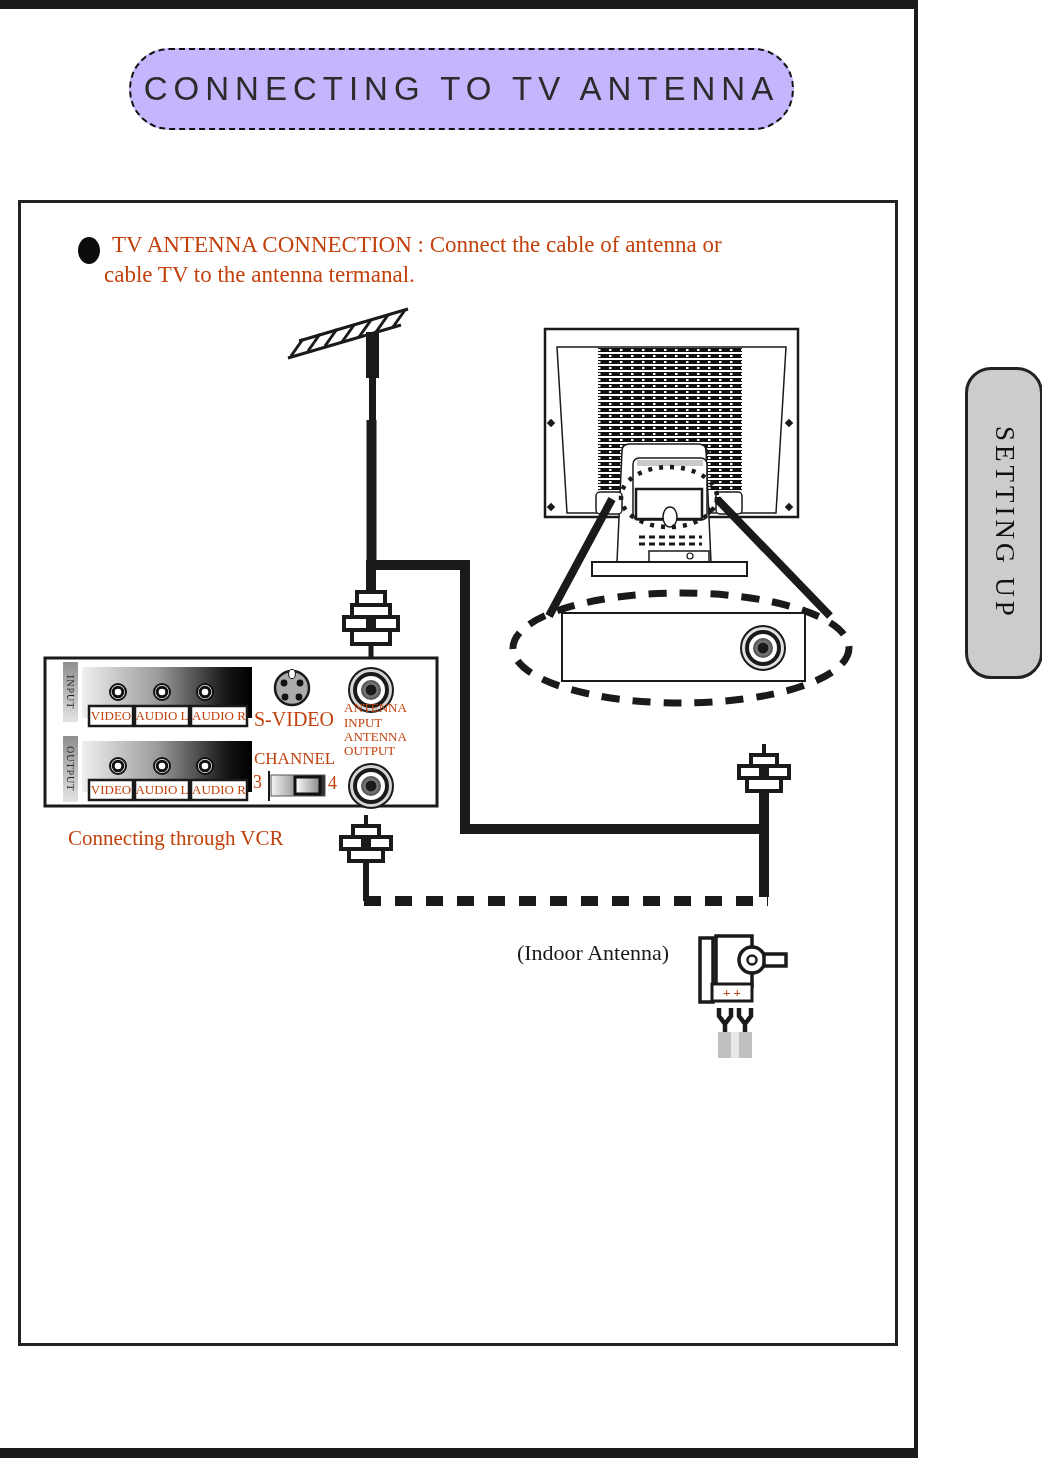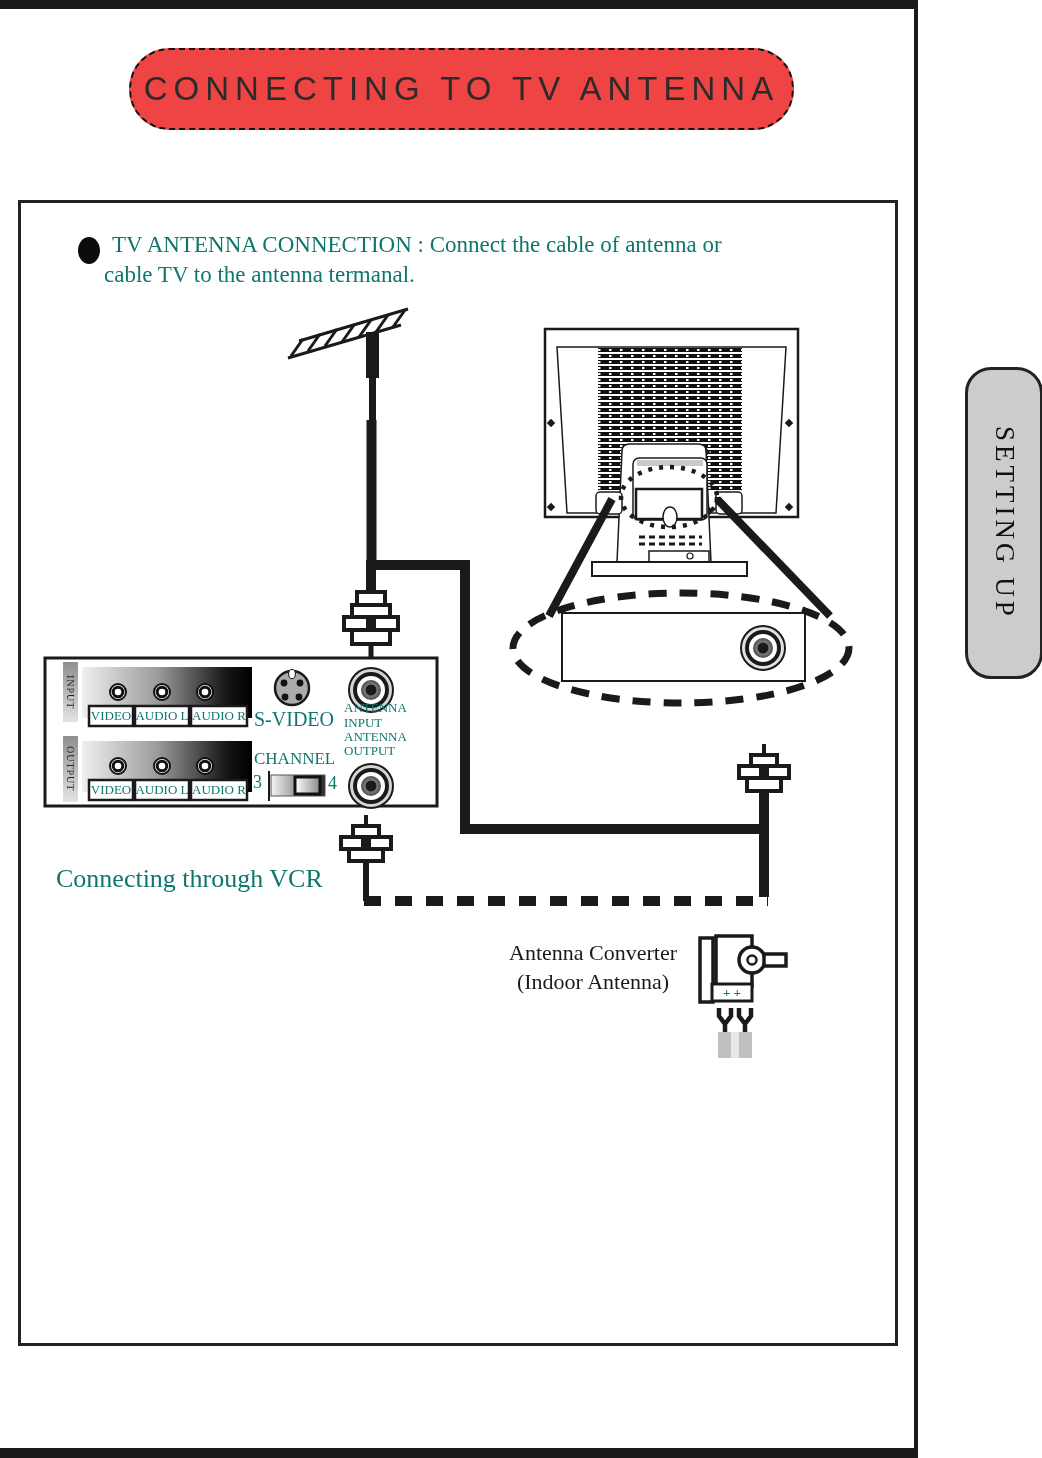--- a/index.html
+++ b/index.html
@@ -1,27 +1,27 @@
 <!DOCTYPE html>
 <html><head>
 <meta charset="utf-8">
 <style>
   html,body{margin:0;padding:0;background:#fff;}
   .page{position:relative;width:1042px;height:1458px;background:#fff;overflow:hidden;
         font-family:"Liberation Serif",serif;color:#1a1a1a;}
   .abs{position:absolute;}
   .bar{background:#1a1a1a;}
-  .title-pill{left:129px;top:48px;width:661px;height:78px;background:#ef4444;
+  .title-pill{left:129px;top:48px;width:661px;height:78px;background:#c4b5fd;
       border:2px dashed #111;border-radius:40px;display:flex;align-items:center;justify-content:center;}
   .title-pill span{font-family:"Liberation Sans",sans-serif;font-size:33px;letter-spacing:6px;
       color:#2b2b2b;white-space:nowrap;}
   .content-box{left:18px;top:200px;width:874px;height:1140px;border:3px solid #222;background:#fff;}
   .bullet{left:78px;top:237px;width:22px;height:27px;background:#0c0c0c;border-radius:50%;}
   .instr{font-size:23px;white-space:nowrap;}
-  .lbl{position:absolute;white-space:nowrap;color:#0f766e;}
+  .lbl{position:absolute;white-space:nowrap;color:#c2410c;}
   .vstrip{display:flex;align-items:center;justify-content:center;
       background:linear-gradient(180deg,#8f8f8f,#e3e3e3);}
   .vstrip span{writing-mode:vertical-rl;font-size:10px;letter-spacing:1px;color:#222;}
   .jacklbl{display:flex;align-items:center;justify-content:center;font-size:13px;}
   .side-tab{left:965px;top:367px;width:72px;height:306px;background:#cccccc;border:3px solid #222;
       border-radius:26px;display:flex;align-items:center;justify-content:center;}
   .side-tab span{writing-mode:vertical-rl;font-size:27px;letter-spacing:4px;color:#111;}
   .conv-cap{text-align:center;font-size:22px;line-height:29px;}
   .pluslbl{display:flex;align-items:center;justify-content:center;font-size:13px;font-weight:bold;}
 </style>
@@ -265,20 +265,19 @@
 
   <div class="lbl" style="left:254px;top:708px;font-size:20px;">S-VIDEO</div>
   <div class="lbl" style="left:344px;top:700px;font-size:13px;">ANTENNA</div>
   <div class="lbl" style="left:344px;top:715px;font-size:13px;">INPUT</div>
   <div class="lbl" style="left:344px;top:729px;font-size:13px;">ANTENNA</div>
   <div class="lbl" style="left:344px;top:743px;font-size:13px;">OUTPUT</div>
   <div class="lbl" style="left:254px;top:749px;font-size:17px;text-align:center;">CHANNEL</div>
   <div class="lbl" style="left:253px;top:772px;font-size:18px;">3</div>
   <div class="lbl" style="left:328px;top:773px;font-size:18px;">4</div>
 
-  <div class="lbl" style="left:56px;top:826px;font-size:26px;margin-top:38px;">Connecting through VCR</div>
+  <div class="lbl" style="left:68px;top:826px;font-size:21px;">Connecting through VCR</div>
   <div class="abs conv-cap" style="left:484px;top:938px;width:218px;">
-    <div>Antenna Converter</div>
     <div>(Indoor Antenna)</div>
   </div>
   <div class="lbl pluslbl" style="left:712px;top:984px;width:40px;height:17px;">+ +</div>
 
 </div>
 
 </body></html>

